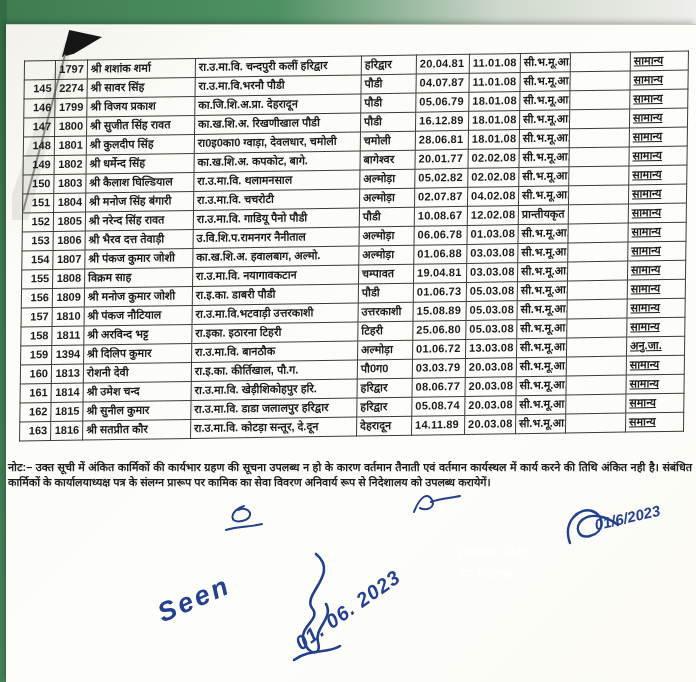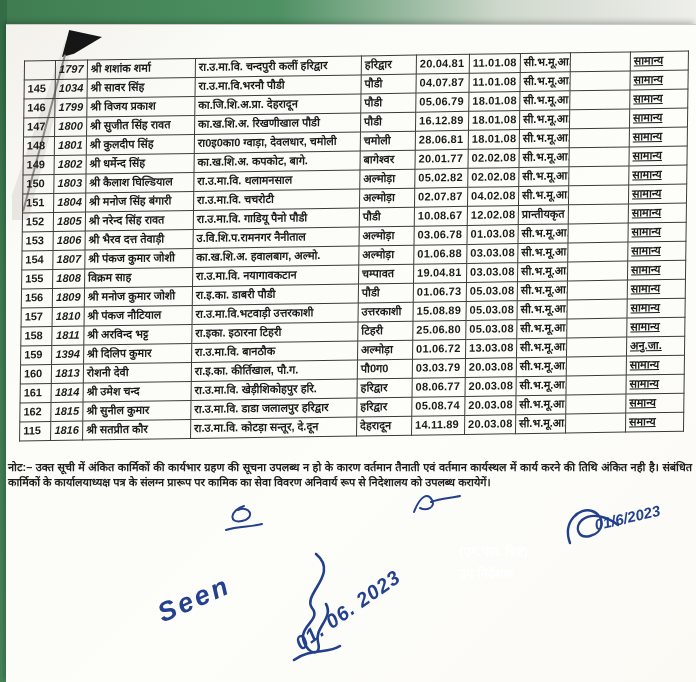--- a/index.html
+++ b/index.html
@@ -43,22 +43,22 @@
     position:absolute;left:24px;top:56px;width:664px;
     border-collapse:collapse;table-layout:fixed;
     transform:rotate(-0.85deg) skewX(-1.6deg);transform-origin:45% 0;
     background:transparent;
   }
   table.doc-table td{
     border:1px solid #3c3c38;height:18px;font-size:11px;line-height:1.05;
     padding:0 3px;white-space:nowrap;overflow:hidden;
     color:#1b1b1b;font-weight:600;
   }
-  td.c-no{text-align:left;font-size:11.5px;}
-  td.c-sn{text-align:center;padding-left:5px;font-size:10.5px;font-style:italic;}
+  td.c-no{text-align:right;font-size:11.5px;}
+  td.c-sn{text-align:right;padding-left:5px;font-size:10.5px;}
   td.c-dob,td.c-doj{font-weight:700;font-size:11px;letter-spacing:.2px;}
   td.c-category{padding-left:6px;text-decoration:underline;}
 
   
   .note{
     position:absolute;left:8px;top:460px;width:684px;
     font-size:11px;line-height:1.38;font-weight:600;color:#1d1d1d;
     text-align:justify;
   }
 
@@ -117,21 +117,21 @@
         <td class="c-school">रा.उ.मा.वि. चन्दपुरी कलीं हरिद्वार</td>
         <td class="c-district">हरिद्वार</td>
         <td class="c-dob">20.04.81</td>
         <td class="c-doj">11.01.08</td>
         <td class="c-status">सी.भ.मू.आ.</td>
         <td class="c-blank"></td>
         <td class="c-category">सामान्य</td>
       </tr>
       <tr>
         <td class="c-no">145</td>
-        <td class="c-sn">1034</td>
+        <td class="c-sn">2274</td>
         <td class="c-name">श्री सावर सिंह</td>
         <td class="c-school">रा.उ.मा.वि.भरनौ पौडी</td>
         <td class="c-district">पौडी</td>
         <td class="c-dob">04.07.87</td>
         <td class="c-doj">11.01.08</td>
         <td class="c-status">सी.भ.मू.आ.</td>
         <td class="c-blank"></td>
         <td class="c-category">सामान्य</td>
       </tr>
       <tr>
@@ -217,21 +217,21 @@
         <td class="c-status">प्रान्तीयकृत</td>
         <td class="c-blank"></td>
         <td class="c-category">सामान्य</td>
       </tr>
       <tr>
         <td class="c-no">153</td>
         <td class="c-sn">1806</td>
         <td class="c-name">श्री भैरव दत्त तेवाड़ी</td>
         <td class="c-school">उ.वि.शि.प.रामनगर नैनीताल</td>
         <td class="c-district">अल्मोड़ा</td>
-        <td class="c-dob">03.06.78</td>
+        <td class="c-dob">06.06.78</td>
         <td class="c-doj">01.03.08</td>
         <td class="c-status">सी.भ.मू.आ.</td>
         <td class="c-blank"></td>
         <td class="c-category">सामान्य</td>
       </tr>
       <tr>
         <td class="c-no">154</td>
         <td class="c-sn">1807</td>
         <td class="c-name">श्री पंकज कुमार जोशी</td>
         <td class="c-school">का.ख.शि.अ. हवालबाग, अल्मो.</td>
@@ -332,21 +332,21 @@
         <td class="c-name">श्री सुनील कुमार</td>
         <td class="c-school">रा.उ.मा.वि. डाडा जलालपुर हरिद्वार</td>
         <td class="c-district">हरिद्वार</td>
         <td class="c-dob">05.08.74</td>
         <td class="c-doj">20.03.08</td>
         <td class="c-status">सी.भ.मू.आ.</td>
         <td class="c-blank"></td>
         <td class="c-category">समान्य</td>
       </tr>
       <tr>
-        <td class="c-no">115</td>
+        <td class="c-no">163</td>
         <td class="c-sn">1816</td>
         <td class="c-name">श्री सतप्रीत कौर</td>
         <td class="c-school">रा.उ.मा.वि. कोटड़ा सन्तूर, दे.दून</td>
         <td class="c-district">देहरादून</td>
         <td class="c-dob">14.11.89</td>
         <td class="c-doj">20.03.08</td>
         <td class="c-status">सी.भ.मू.आ.</td>
         <td class="c-blank"></td>
         <td class="c-category">समान्य</td>
       </tr>

